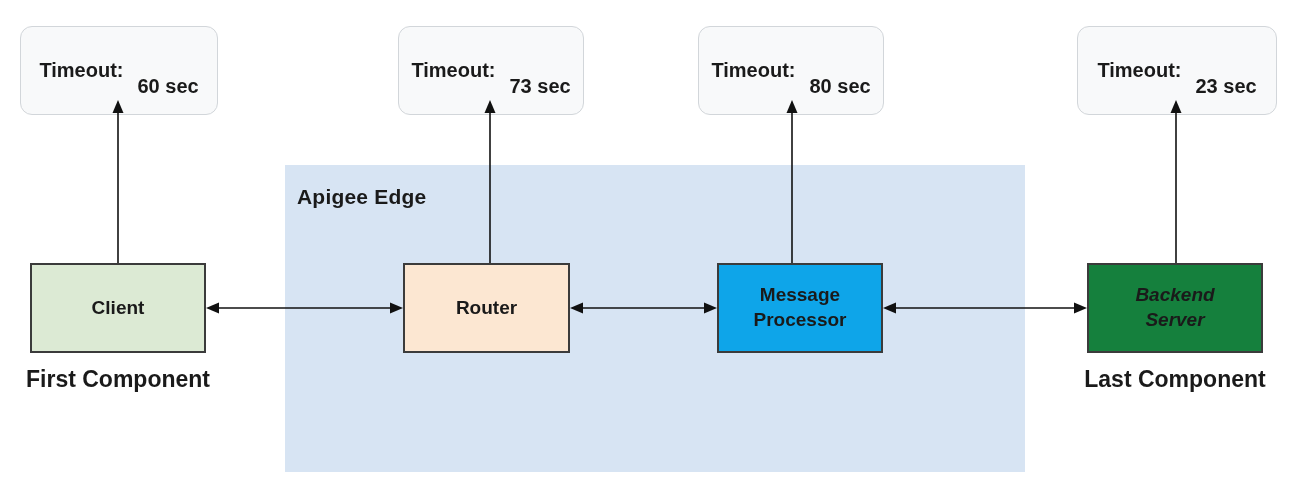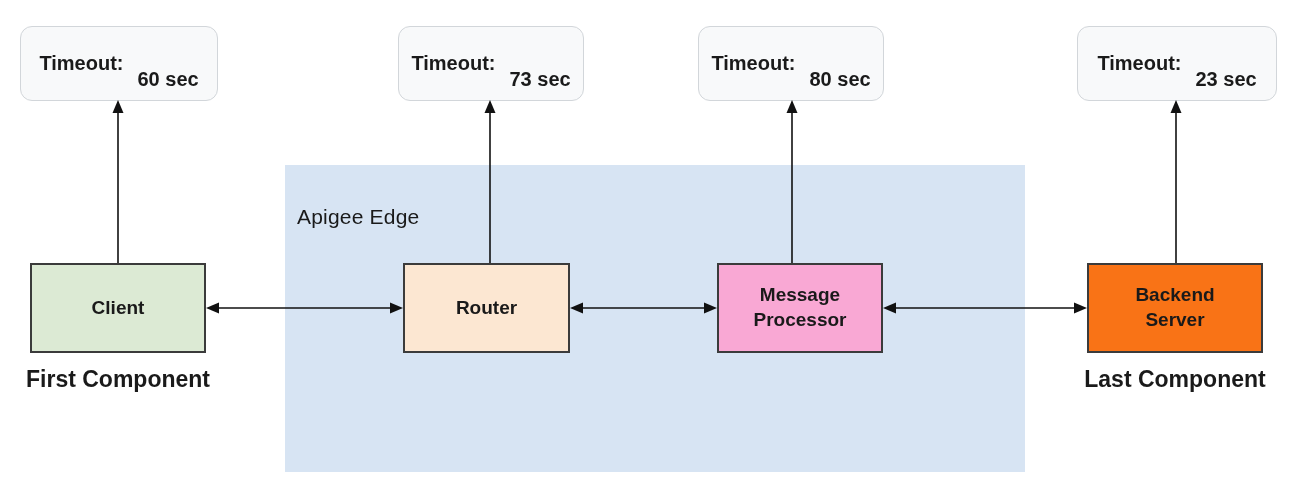--- a/index.html
+++ b/index.html
@@ -11,21 +11,21 @@
   body{font-family:"Liberation Sans", sans-serif;}
   .canvas{
     position:relative;width:1300px;height:496px;background:#ffffff;overflow:hidden;
   }
   .region{
     position:absolute;left:285px;top:165px;width:740px;height:307px;
     background:#d7e4f3;z-index:1;
   }
   .region-label{
     position:absolute;left:12px;top:20px;
-    font-size:21px;font-weight:normal;color:#1a1a1a;letter-spacing:0.2px;margin-top:20px;
+    font-size:21px;font-weight:bold;color:#1a1a1a;letter-spacing:0.2px;
   }
   .comp{
     position:absolute;top:263px;height:90px;z-index:2;
     border:2px solid var(--box-border);box-sizing:border-box;
     display:flex;align-items:center;justify-content:center;
   }
   .comp-label{
     font-size:19px;font-weight:bold;color:#1a1a1a;text-align:center;
     white-space:pre-line;line-height:1.3;
   }
@@ -33,21 +33,21 @@
   .comp-router{left:403px;width:167px;}
   .comp-mp{left:717px;width:166px;}
   .comp-backend{left:1087px;width:176px;}
   .caption{
     position:absolute;top:366px;font-size:23px;font-weight:bold;color:#1a1a1a;
     text-align:center;z-index:2;
   }
   .caption-first{left:22px;width:192px;}
   .caption-last{left:1079px;width:192px;}
   .pill{
-    position:absolute;top:26px;height:75px;z-index:2;
+    position:absolute;top:26px;height:89px;z-index:2;
     background:#f8f9fa;border:1.5px solid var(--timeout-border);border-radius:12px;
     box-sizing:border-box;display:flex;align-items:center;justify-content:center;
   }
   .pill-1{left:20px;width:198px;}
   .pill-2{left:398px;width:186px;}
   .pill-3{left:698px;width:186px;}
   .pill-4{left:1077px;width:200px;}
   .pill-label,.pill-value{font-size:20px;font-weight:bold;color:#1a1a1a;}
   .pill-value{margin-left:14px;margin-top:31px;}
   .overlay{
@@ -82,25 +82,25 @@
     <span class="pill-label">Timeout:</span>
     <span class="pill-value">23 sec</span>
   </div>
 
   <div class="comp comp-client" style="background-color: rgb(220, 234, 212); align-items: center;">
     <span class="comp-label">Client</span>
   </div>
   <div class="comp comp-router" style="background-color: rgb(252, 231, 210);">
     <span class="comp-label">Router</span>
   </div>
-  <div class="comp comp-mp" style="background-color: #f9a8d4;">
+  <div class="comp comp-mp" style="background-color: #0ea5e9;">
     <span class="comp-label">Message
 Processor</span>
   </div>
-  <div class="comp comp-backend" style="background-color: #f97316;">
+  <div class="comp comp-backend" style="background-color: #15803d; font-style: italic;">
     <span class="comp-label">Backend
 Server</span>
   </div>
 
   <div class="caption caption-first">First Component</div>
   <div class="caption caption-last">Last Component</div>
 
   <svg class="overlay" viewBox="0 0 1300 496" xmlns="http://www.w3.org/2000/svg">
 
     <g>

